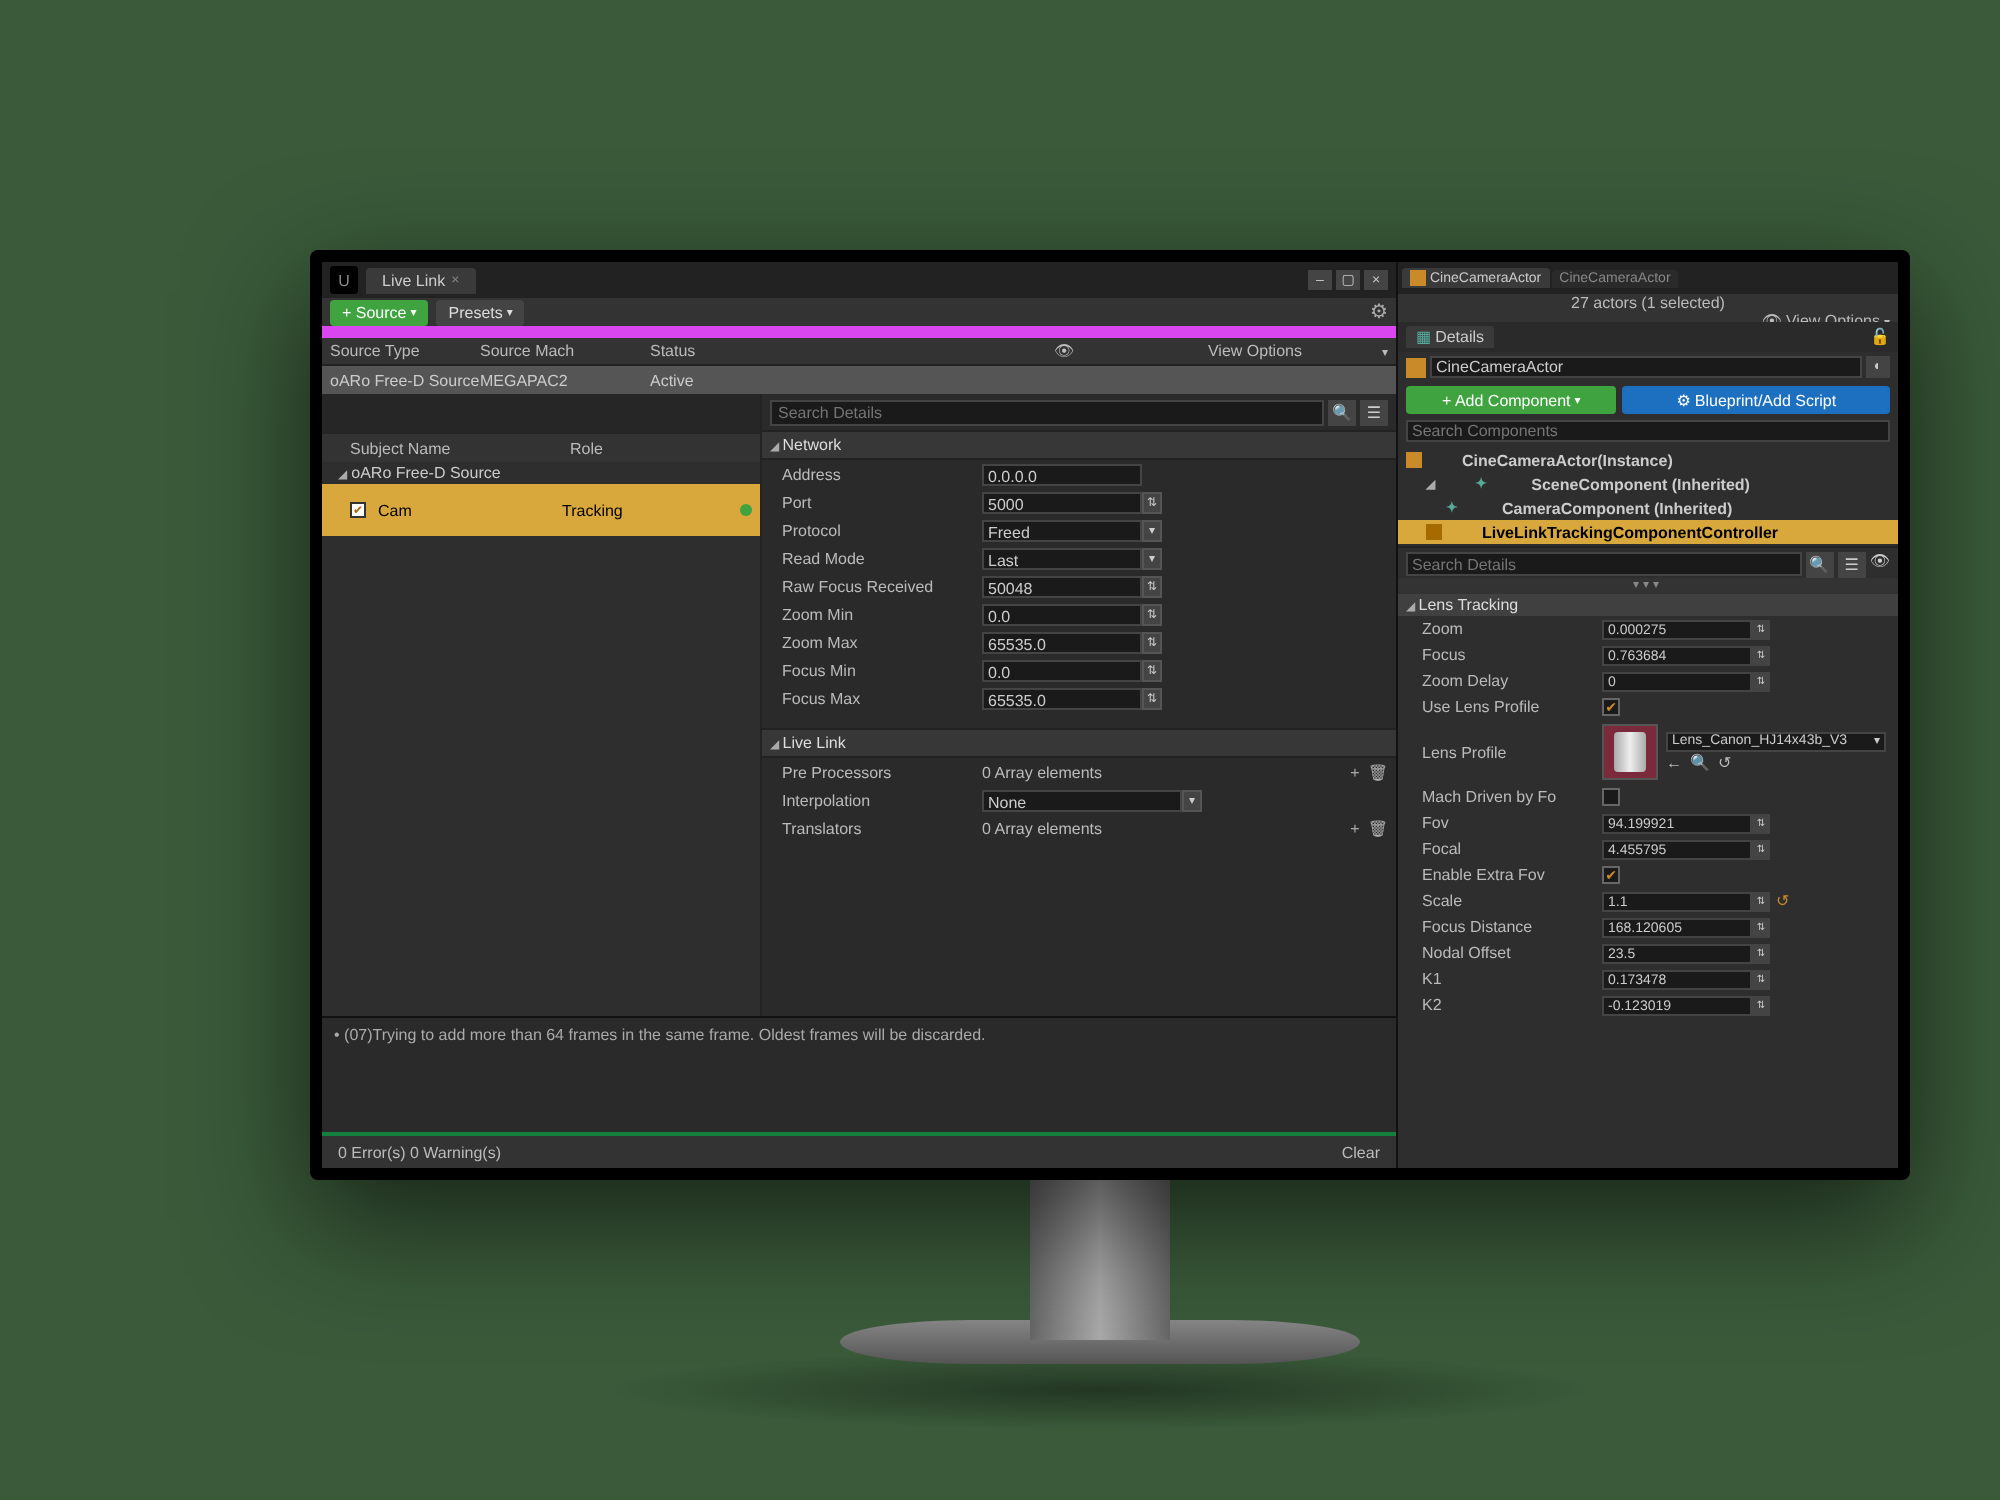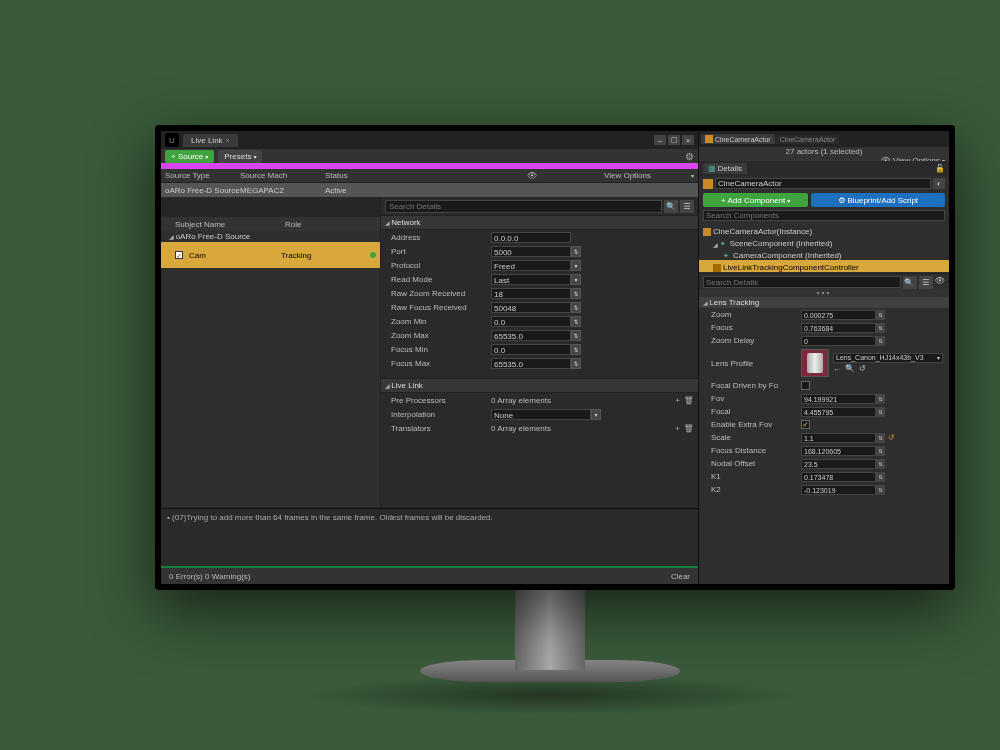--- a/index.html
+++ b/index.html
@@ -87,21 +87,21 @@
   .name-row .bp{width:12px; height:11px; background:#444; font-size:7px; display:inline-flex; align-items:center; justify-content:center;}
   
   .comp-btns{height:18px; display:flex; gap:3px; padding:2px 4px;}
   .btn-green2{flex:0 0 auto; background:#3fa33f; color:#fff; padding:2px 18px; font-size:8px; border-radius:2px; display:flex; align-items:center;}
   .btn-blue{flex:1; background:#1d6fbf; color:#fff; padding:2px 4px; font-size:8px; border-radius:2px; display:flex; align-items:center; gap:2px; justify-content:center;}
   
   .comp-search{height:14px; padding:1px 4px;}
   .comp-search input{width:100%; background:#1a1a1a; border:1px solid #444; font-size:8px; color:#888; padding:0 2px; height:11px;}
   
   .tree{font-size:8px; padding:1px 0;}
-  .tree-row{display:flex; align-items:flex-end; padding:0 4px; height:12px; gap:2px;}
+  .tree-row{display:flex; align-items:center; padding:0 4px; height:12px; gap:20px;font-weight:bold;}
   .tree-row.l1{padding-left:14px;}
   .tree-row.l2{padding-left:24px;}
   .tree-row.sel{background:#d9a83d; color:#000;}
   .tico{width:8px; height:8px; display:inline-block; font-size:7px;}
   .tico.cube{background:#c98b2a;}
   .tico.g{color:#5a9;}
   
   .r-search{height:16px; display:flex; padding:2px 4px; gap:2px; border-top:1px solid #222;}
   .r-search input{flex:1; background:#1a1a1a; border:1px solid #444; font-size:8px; color:#888; padding:0 2px; height:12px;}
   
@@ -209,25 +209,20 @@
               </div>
         <div class="prop-row">
                 <span class="lbl">Protocol</span>
                 <span class="val">Freed</span>
                 <span class="dd-arrow">▾</span>
               </div>
         <div class="prop-row">
                 <span class="lbl">Read Mode</span>
                 <span class="val">Last</span>
                 <span class="dd-arrow">▾</span>
-              </div>
-        <div class="prop-row">
-                <span class="lbl">Raw Zoom Received</span>
-                <span class="val">18</span>
-                <span class="dd-arrow">⇅</span>
               </div>
         <div class="prop-row">
                 <span class="lbl">Raw Focus Received</span>
                 <span class="val">50048</span>
                 <span class="dd-arrow">⇅</span>
               </div>
         <div class="prop-row">
                 <span class="lbl">Zoom Min</span>
                 <span class="val">0.0</span>
                 <span class="dd-arrow">⇅</span>
@@ -358,39 +353,43 @@
     <div class="r-prop">
             <span class="lbl">Focus</span>
             <span class="val">0.763684</span>
             <span class="dd-arrow">⇅</span>
           </div>
     <div class="r-prop">
             <span class="lbl">Zoom Delay</span>
             <span class="val">0</span>
             <span class="dd-arrow">⇅</span>
           </div>
+    <div class="r-prop">
+            <span class="lbl">Use Lens Profile</span>
+            <span class="chk">✔</span>
+          </div>
     <div class="lens-row">
       <span class="lbl">Lens Profile</span>
       <span class="lens-thumb">
               <span class="cyl"></span>
             </span>
       <div class="lens-meta">
         <div class="name">
                 <span>Lens_Canon_HJ14x43b_V3</span>
                 <span class="ddw">▾</span>
               </div>
         <div class="arrows">
                 <span>←</span>
                 <span>🔍</span>
                 <span class="reset">↺</span>
               </div>
       </div>
     </div>
     <div class="r-prop">
-            <span class="lbl">Focal Driven by Fo</span>
+            <span class="lbl">Mach Driven by Fo</span>
             <span class="chk"></span>
           </div>
     <div class="r-prop">
             <span class="lbl">Fov</span>
             <span class="val">94.199921</span>
             <span class="dd-arrow">⇅</span>
           </div>
     <div class="r-prop">
             <span class="lbl">Focal</span>
             <span class="val">4.455795</span>

